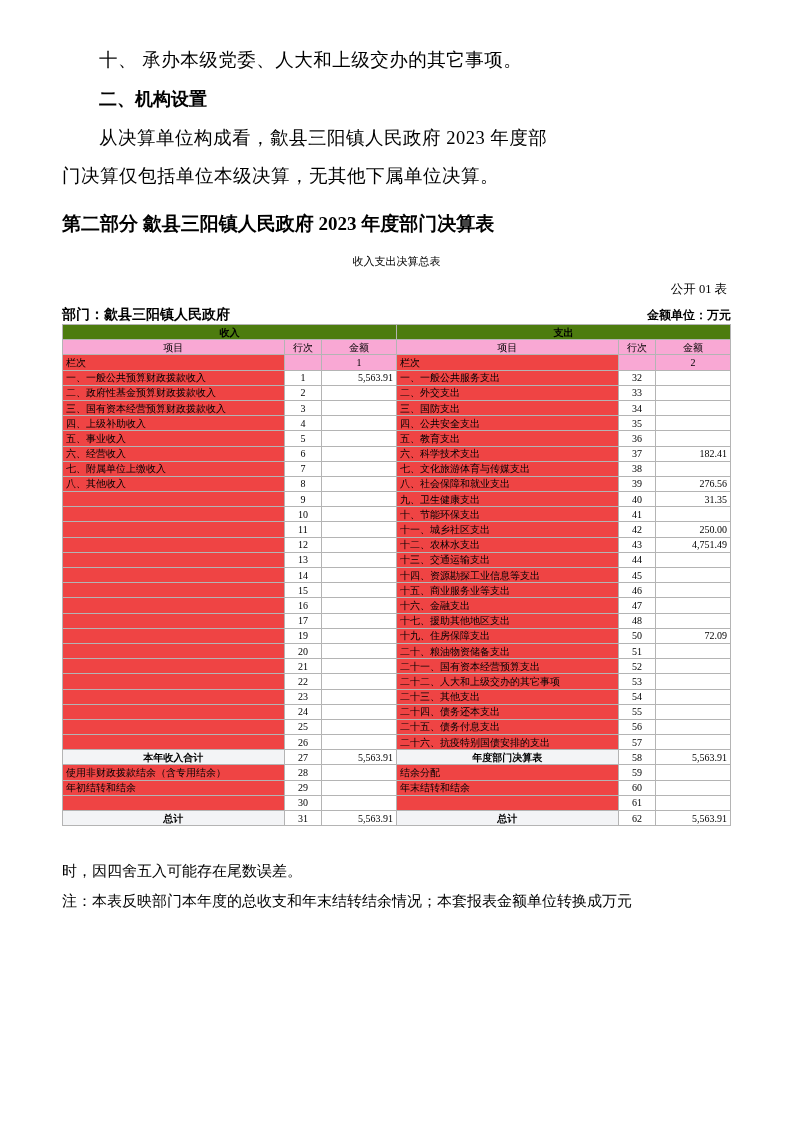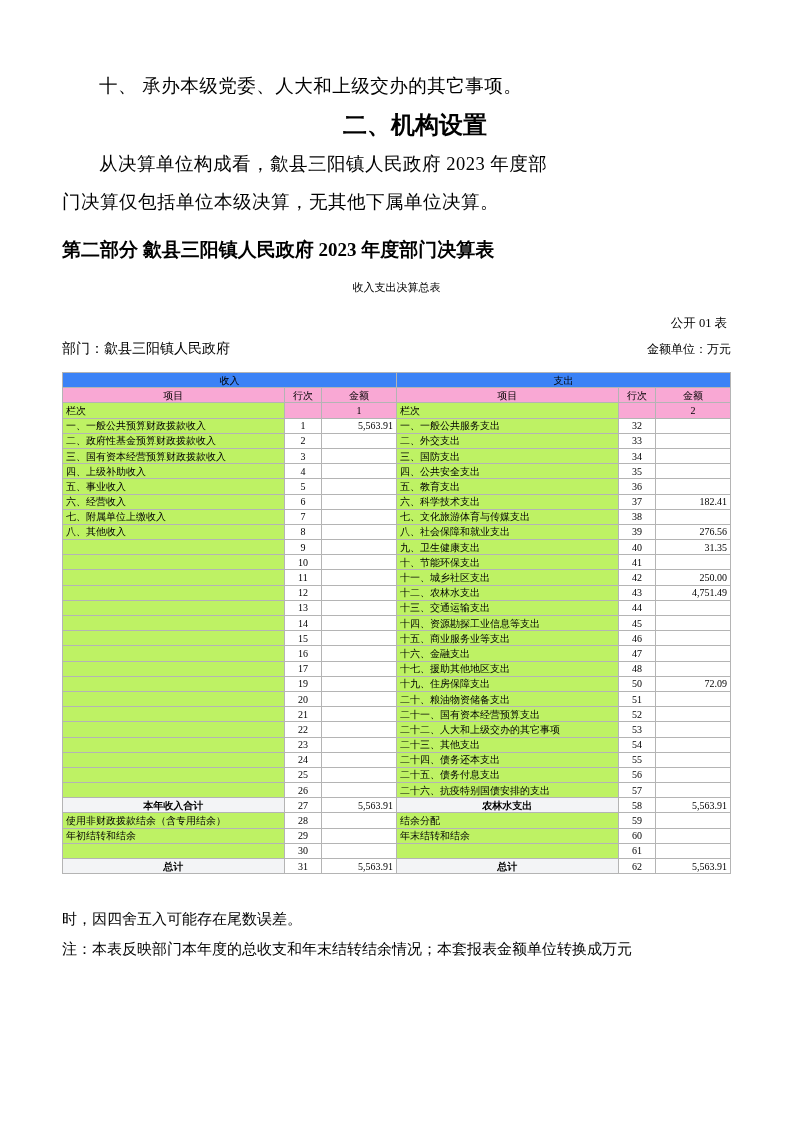--- a/index.html
+++ b/index.html
@@ -12,95 +12,95 @@
     height: 1122px;
     font-family: "Liberation Serif", "DejaVu Serif", serif;
     color: #000000;
     position: relative;
     overflow: hidden;
   }
   .page {
     width: 793px;
     height: 902px;
     box-sizing: border-box;
-    padding: 67px 62px 0 62px;
+    padding: 41px 62px 0 62px;
     position: relative;
   }
   .para {
     font-size: 18.5px;
     line-height: 38px;
     letter-spacing: 0.5px;
   }
   .indent {
     text-indent: 37px;
   }
   .heading2 {
-    font-size: 24px;
+    font-size: 18px;
     font-weight: bold;
     line-height: 40px;
     text-indent: 37px;
-    text-align: center;
   }
   .part-title {
     font-size: 19px;
     font-weight: bold;
     text-align: left;
     line-height: 42px;
     margin-top: 8px;
   }
   .sub-title {
     font-size: 11px;
     font-weight: normal;
     text-align: center;
     line-height: 32px;
   }
   .table-code {
     text-align: right;
     font-size: 12.5px;
-    margin-top: 12px;
+    margin-top: 4px;
     padding-right: 4px;
   }
   .meta-row {
     display: flex;
     justify-content: space-between;
     align-items: center;
     font-size: 13.5px;
     margin-top: 8px;
-    margin-bottom: 14px;
+    margin-bottom: 0;
+    font-weight: bold;
   }
   .meta-left { font-size: 14px; }
   .meta-right { font-size: 12px; }
 
   table.fin {
     width: 100%;
     border-collapse: collapse;
     table-layout: fixed;
     font-size: 10px;
     font-family: "Liberation Serif", "DejaVu Serif", serif;
   }
   table.fin td {
     border: 1px solid #b4b4b4;
     height: 14.2px;
     line-height: 13px;
     padding: 0 3px;
     overflow: hidden;
     white-space: nowrap;
   }
   .hdr {
-    background: #3b82f6;
+    background: #4d7c0f;
     text-align: center;
-    font-weight: normal;
+    font-weight: bold;
   }
   .sub-hdr {
     background: #f9a8d4;
     text-align: center;
   }
   .lbl {
     text-align: left;
-    background: #bef264;
+    background: #ef4444;
   }
   .num {
     text-align: right;
     background: #ffffff;
     padding-right: 5px;
   }
   .rownum {
     text-align: center;
     background: #ffffff;
   }
@@ -370,21 +370,21 @@
           <td class="rownum">26</td>
           <td class="num"></td>
           <td class="lbl">二十六、抗疫特别国债安排的支出</td>
           <td class="rownum">57</td>
           <td class="num"></td>
         </tr>
         <tr>
           <td class="ctr-bold">本年收入合计</td>
           <td class="rownum">27</td>
           <td class="num">5,563.91</td>
-          <td class="ctr-bold">农林水支出</td>
+          <td class="ctr-bold">年度部门决算表</td>
           <td class="rownum">58</td>
           <td class="num">5,563.91</td>
         </tr>
         <tr>
           <td class="lbl">使用非财政拨款结余（含专用结余）</td>
           <td class="rownum">28</td>
           <td class="num"></td>
           <td class="lbl">结余分配</td>
           <td class="rownum">59</td>
           <td class="num"></td>

